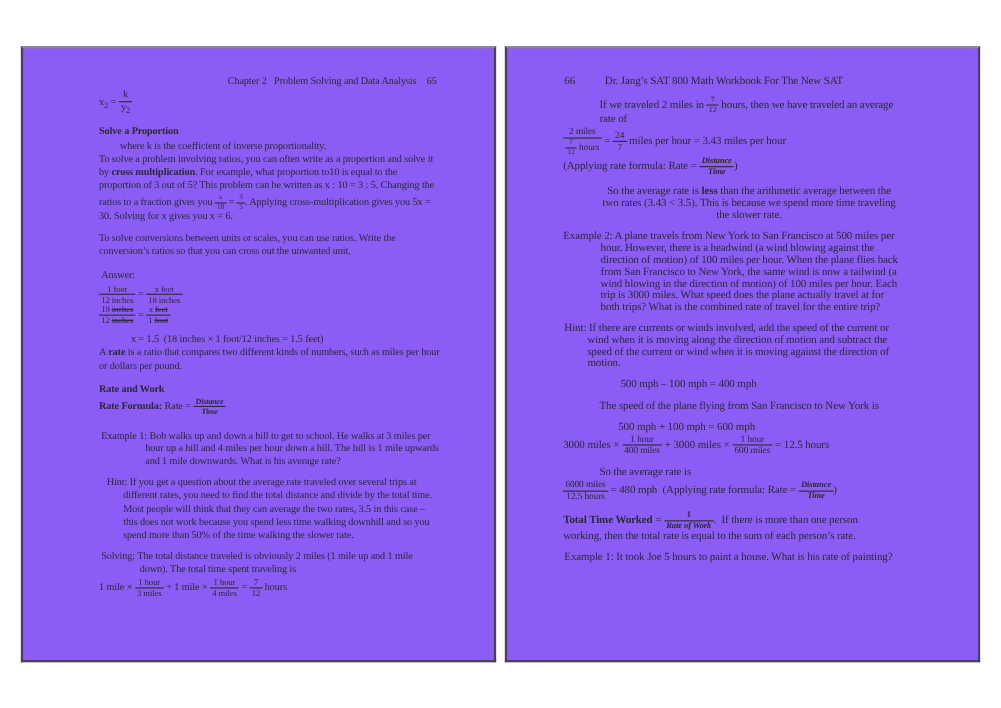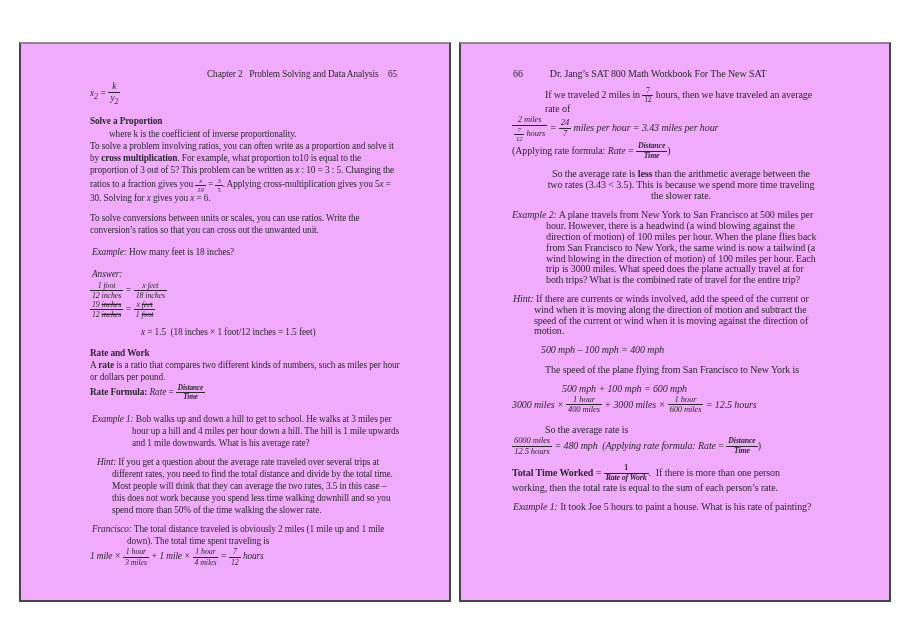--- a/index.html
+++ b/index.html
@@ -2,31 +2,31 @@
 <html><head>
 <meta charset="utf-8">
 <style>
   html,body{margin:0;padding:0;}
   body{
     width:910px;height:644px;background:#ffffff;position:relative;
     font-family:"Liberation Serif", serif;color:#2b2b2b;
     -webkit-font-smoothing:antialiased;
   }
   .page{
-    position:absolute;top:42px;width:432px;height:560px;background:#f0abfc;
+    position:absolute;top:42px;width:432px;height:560px;background:#8b5cf6;
     border:2px solid #454545;border-top-color:#8a8a8a;box-sizing:border-box;overflow:hidden;
   }
   .page.left{left:19px;}
   .page.right{left:459px;}
   .inner{box-sizing:border-box;height:100%;}
   .inner.l{padding:25px 48px 0 69px;font-size:9.3px;line-height:11.9px;letter-spacing:-0.1px;}
   .inner.r{padding:25px 72px 0 51px;font-size:10px;line-height:10.8px;letter-spacing:-0.1px;}
   p,div.blk{margin:0;}
   .b{font-weight:bold;}
-  .it{font-style:italic;}
+  .it{}
   .bi{font-weight:bold;font-style:italic;}
   .strike{text-decoration:line-through;}
   .hdr{display:flex;align-items:baseline;}
   .hdr-l .hdr-title{margin-left:117px;}
   .hdr-l .hdr-num{margin-left:auto;margin-right:4px;}
   .hdr-r .hdr-num{margin-left:1px;}
   .hdr-r .hdr-title{margin-left:27px;}
   
   .frac{display:inline-block;vertical-align:middle;text-align:center;line-height:1.15;letter-spacing:-0.1px;}
   .frac>.num{display:block;border-bottom:1px solid #2b2b2b;padding:0 2px;}
@@ -38,36 +38,36 @@
   .f-nest{font-size:0.78em;}
   
   .l-fx2{margin-top:7px;margin-left:120px;}
   .l-where{margin-top:1px;margin-left:19px;}
   .l-h1{margin-top:10px;}
   .l-p2{margin-top:8px;}
   .l-ex{margin-top:10px;margin-left:2px;}
   .l-ans{margin-top:10px;margin-left:2px;}
   .l-f1{margin-top:5px;margin-left:50px;}
   .l-f2{margin-top:7px;margin-left:50px;}
-  .l-xline{margin-top:8px;margin-left:51px;}
+  .l-xline{margin-top:8px;margin-left:29px;}
   .l-h2{margin-top:9px;}
   .l-rf{margin-top:8px;}
   .l-ex1{margin-top:13px;padding-left:42px;text-indent:-40px;}
   .l-hint{margin-top:7px;padding-left:22px;text-indent:-15px;}
   .l-sol{margin-top:7px;padding-left:37px;text-indent:-35px;}
   .l-f3{margin-top:6px;margin-left:81px;}
   
   .r-p1{margin-top:7px;margin-left:33px;}
   .r-g1{margin-top:2px;margin-left:50px;}
   .r-g2{margin-top:2px;margin-left:50px;}
   .r-p2{margin-top:8px;margin-left:33px;text-align:center;}
   .r-ex2{margin-top:9px;padding-left:34px;text-indent:-34px;}
   .r-hint{margin-top:8px;padding-left:22px;text-indent:-21px;}
   .r-ans{margin-top:8px;padding-left:34px;text-indent:-33px;}
-  .r-g3{margin-top:8px;margin-left:29px;}
+  .r-g3{margin-top:8px;margin-left:52px;}
   .r-p3{margin-top:9px;margin-left:33px;}
   .r-g4{margin-top:8px;margin-left:50px;}
   .r-p4{margin-top:9px;margin-left:33px;}
   .r-g5{margin-top:8px;margin-left:50px;}
   .r-p5{margin-top:10px;margin-left:33px;}
   .r-g6{margin-top:1px;margin-left:50px;}
   .r-p6{margin-top:8px;}
   .r-ex1{margin-top:8px;padding-left:34px;text-indent:-33px;}
 </style>
 </head>
@@ -86,47 +86,46 @@
     </div>
 
     <p class="blk l-h1 b">Solve a Proportion</p>
 
     <p class="blk l-where">where k is the coefficient of inverse proportionality.</p>
 
     <p class="blk"><span>To solve a problem involving ratios, you can often write as a proportion and solve it by </span><span class="b">cross multiplication</span><span>. For example, what proportion to10 is equal to the proportion of 3 out of 5? This problem can be written as </span><span class="it">x</span><span> : 10 = 3 : 5. Changing the ratios to a fraction gives you </span><span class="frac f-xs it"><span class="num">x</span><span class="den">10</span></span><span> = </span><span class="frac f-xs"><span class="num">3</span><span class="den">5</span></span><span>. Applying cross-multiplication gives you 5</span><span class="it">x</span><span> = 30. Solving for </span><span class="it">x</span><span> gives you </span><span class="it">x</span><span> = 6.</span></p>
 
     <p class="blk l-p2">To solve conversions between units or scales, you can use ratios. Write the conversion’s ratios so that you can cross out the unwanted unit.</p>
 
-    <p class="blk l-ex"><span class="it">Example:</span> <span>How many feet is 18 inches?</span></p>
 
     <p class="blk l-ans"><span class="it">Answer:</span></p>
 
     <div class="blk l-f1 it">
       <span class="frac f-md"><span class="num">1 foot</span><span class="den">12 inches</span></span><span> = </span><span class="frac f-md"><span class="num">x feet</span><span class="den">18 inches</span></span>
     </div>
 
     <div class="blk l-f2 it">
       <span class="frac f-md"><span class="num"><span>19 </span><span class="strike">inches</span></span><span class="den"><span>12 </span><span class="strike">inches</span></span></span><span> = </span><span class="frac f-md"><span class="num"><span>x </span><span class="strike">feet</span></span><span class="den"><span>1 </span><span class="strike">foot</span></span></span>
     </div>
 
     <p class="blk l-xline"><span class="it">x</span><span> = 1.5&nbsp; (18 inches × 1 foot/12 inches = 1.5 feet)</span></p>
 
+    <p class="blk"><span>A </span><span class="b">rate</span><span> is a ratio that compares two different kinds of numbers, such as miles per hour or dollars per pound.</span></p>
+
     <p class="blk l-h2 b">Rate and Work</p>
-
-    <p class="blk"><span>A </span><span class="b">rate</span><span> is a ratio that compares two different kinds of numbers, such as miles per hour or dollars per pound.</span></p>
 
     <div class="blk l-rf">
       <span class="b">Rate Formula:</span><span class="it">&nbsp;Rate</span><span> = </span><span class="frac f-sm bi"><span class="num">Distance</span><span class="den">Time</span></span>
     </div>
 
     <p class="blk l-ex1"><span class="it">Example 1:</span> <span>Bob walks up and down a hill to get to school. He walks at 3 miles per hour up a hill and 4 miles per hour down a hill. The hill is 1 mile upwards and 1 mile downwards. What is his average rate?</span></p>
 
     <p class="blk l-hint"><span class="it">Hint:</span> <span>If you get a question about the average rate traveled over several trips at different rates, you need to find the total distance and divide by the total time. Most people will think that they can average the two rates, 3.5 in this case – this does not work because you spend less time walking downhill and so you spend more than 50% of the time walking the slower rate.</span></p>
 
-    <p class="blk l-sol"><span class="it">Francisco:</span> <span>The total distance traveled is obviously 2 miles (1 mile up and 1 mile down). The total time spent traveling is</span></p>
+    <p class="blk l-sol"><span class="it">Solving:</span> <span>The total distance traveled is obviously 2 miles (1 mile up and 1 mile down). The total time spent traveling is</span></p>
 
     <div class="blk l-f3 it">
       <span>1 mile × </span><span class="frac f-md"><span class="num">1 hour</span><span class="den">3 miles</span></span><span> + 1 mile × </span><span class="frac f-md"><span class="num">1 hour</span><span class="den">4 miles</span></span><span> = </span><span class="frac f-md"><span class="num">7</span><span class="den">12</span></span><span> hours</span>
     </div>
 
   </div>
 </div>
 
 <div class="page right">
   <div class="inner r">

